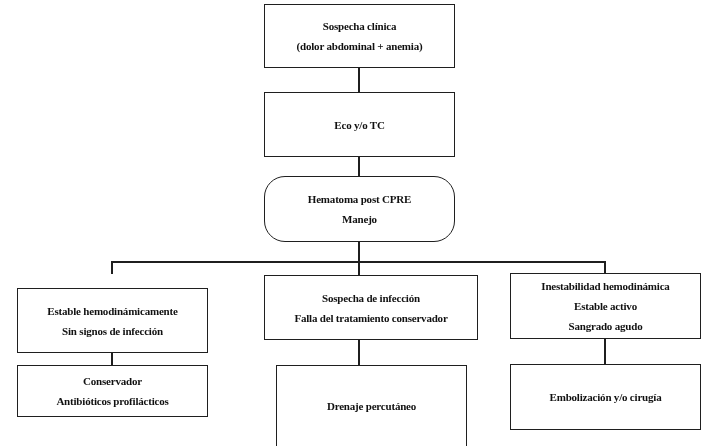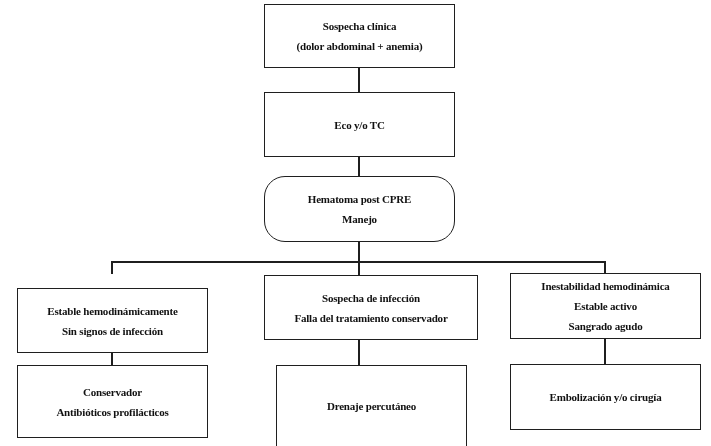--- a/index.html
+++ b/index.html
@@ -47,21 +47,21 @@
     z-index: 1;
   }
 
   
   .n-clinical-suspicion   { left: 264px; top:   4px; width: 191px; height: 64px; }
   .n-imaging              { left: 264px; top:  92px; width: 191px; height: 65px; }
   .n-management           { left: 264px; top: 176px; width: 191px; height: 66px; border-radius: 21px; }
   .n-branch-stable        { left:  17px; top: 274px; width: 191px; height: 65px; margin-top: 14px; }
   .n-branch-infection     { left: 264px; top: 275px; width: 214px; height: 65px; }
   .n-branch-unstable      { left: 510px; top: 273px; width: 191px; height: 66px; }
-  .n-outcome-conservative { left:  17px; top: 365px; width: 191px; height: 73px; }
+  .n-outcome-conservative { left:  17px; top: 365px; width: 191px; height: 52px; }
   .n-outcome-drainage     { left: 276px; top: 365px; width: 191px; height: 82px; }
   .n-outcome-embolization { left: 510px; top: 364px; width: 191px; height: 66px; }
 
   .c-v1          { left: 358px; top:  68px; width: 2px;   height: 24px; }
   .c-v2          { left: 358px; top: 157px; width: 2px;   height: 19px; }
   .c-v3          { left: 358px; top: 242px; width: 2px;   height: 33px; }
   .c-branch-h    { left: 111px; top: 261px; width: 495px; height: 2px;  }
   .c-drop-left   { left: 111px; top: 261px; width: 2px;   height: 13px; }
   .c-drop-right  { left: 604px; top: 261px; width: 2px;   height: 12px; }
   .c-v-left-2    { left: 111px; top: 339px; width: 2px;   height: 26px; }

